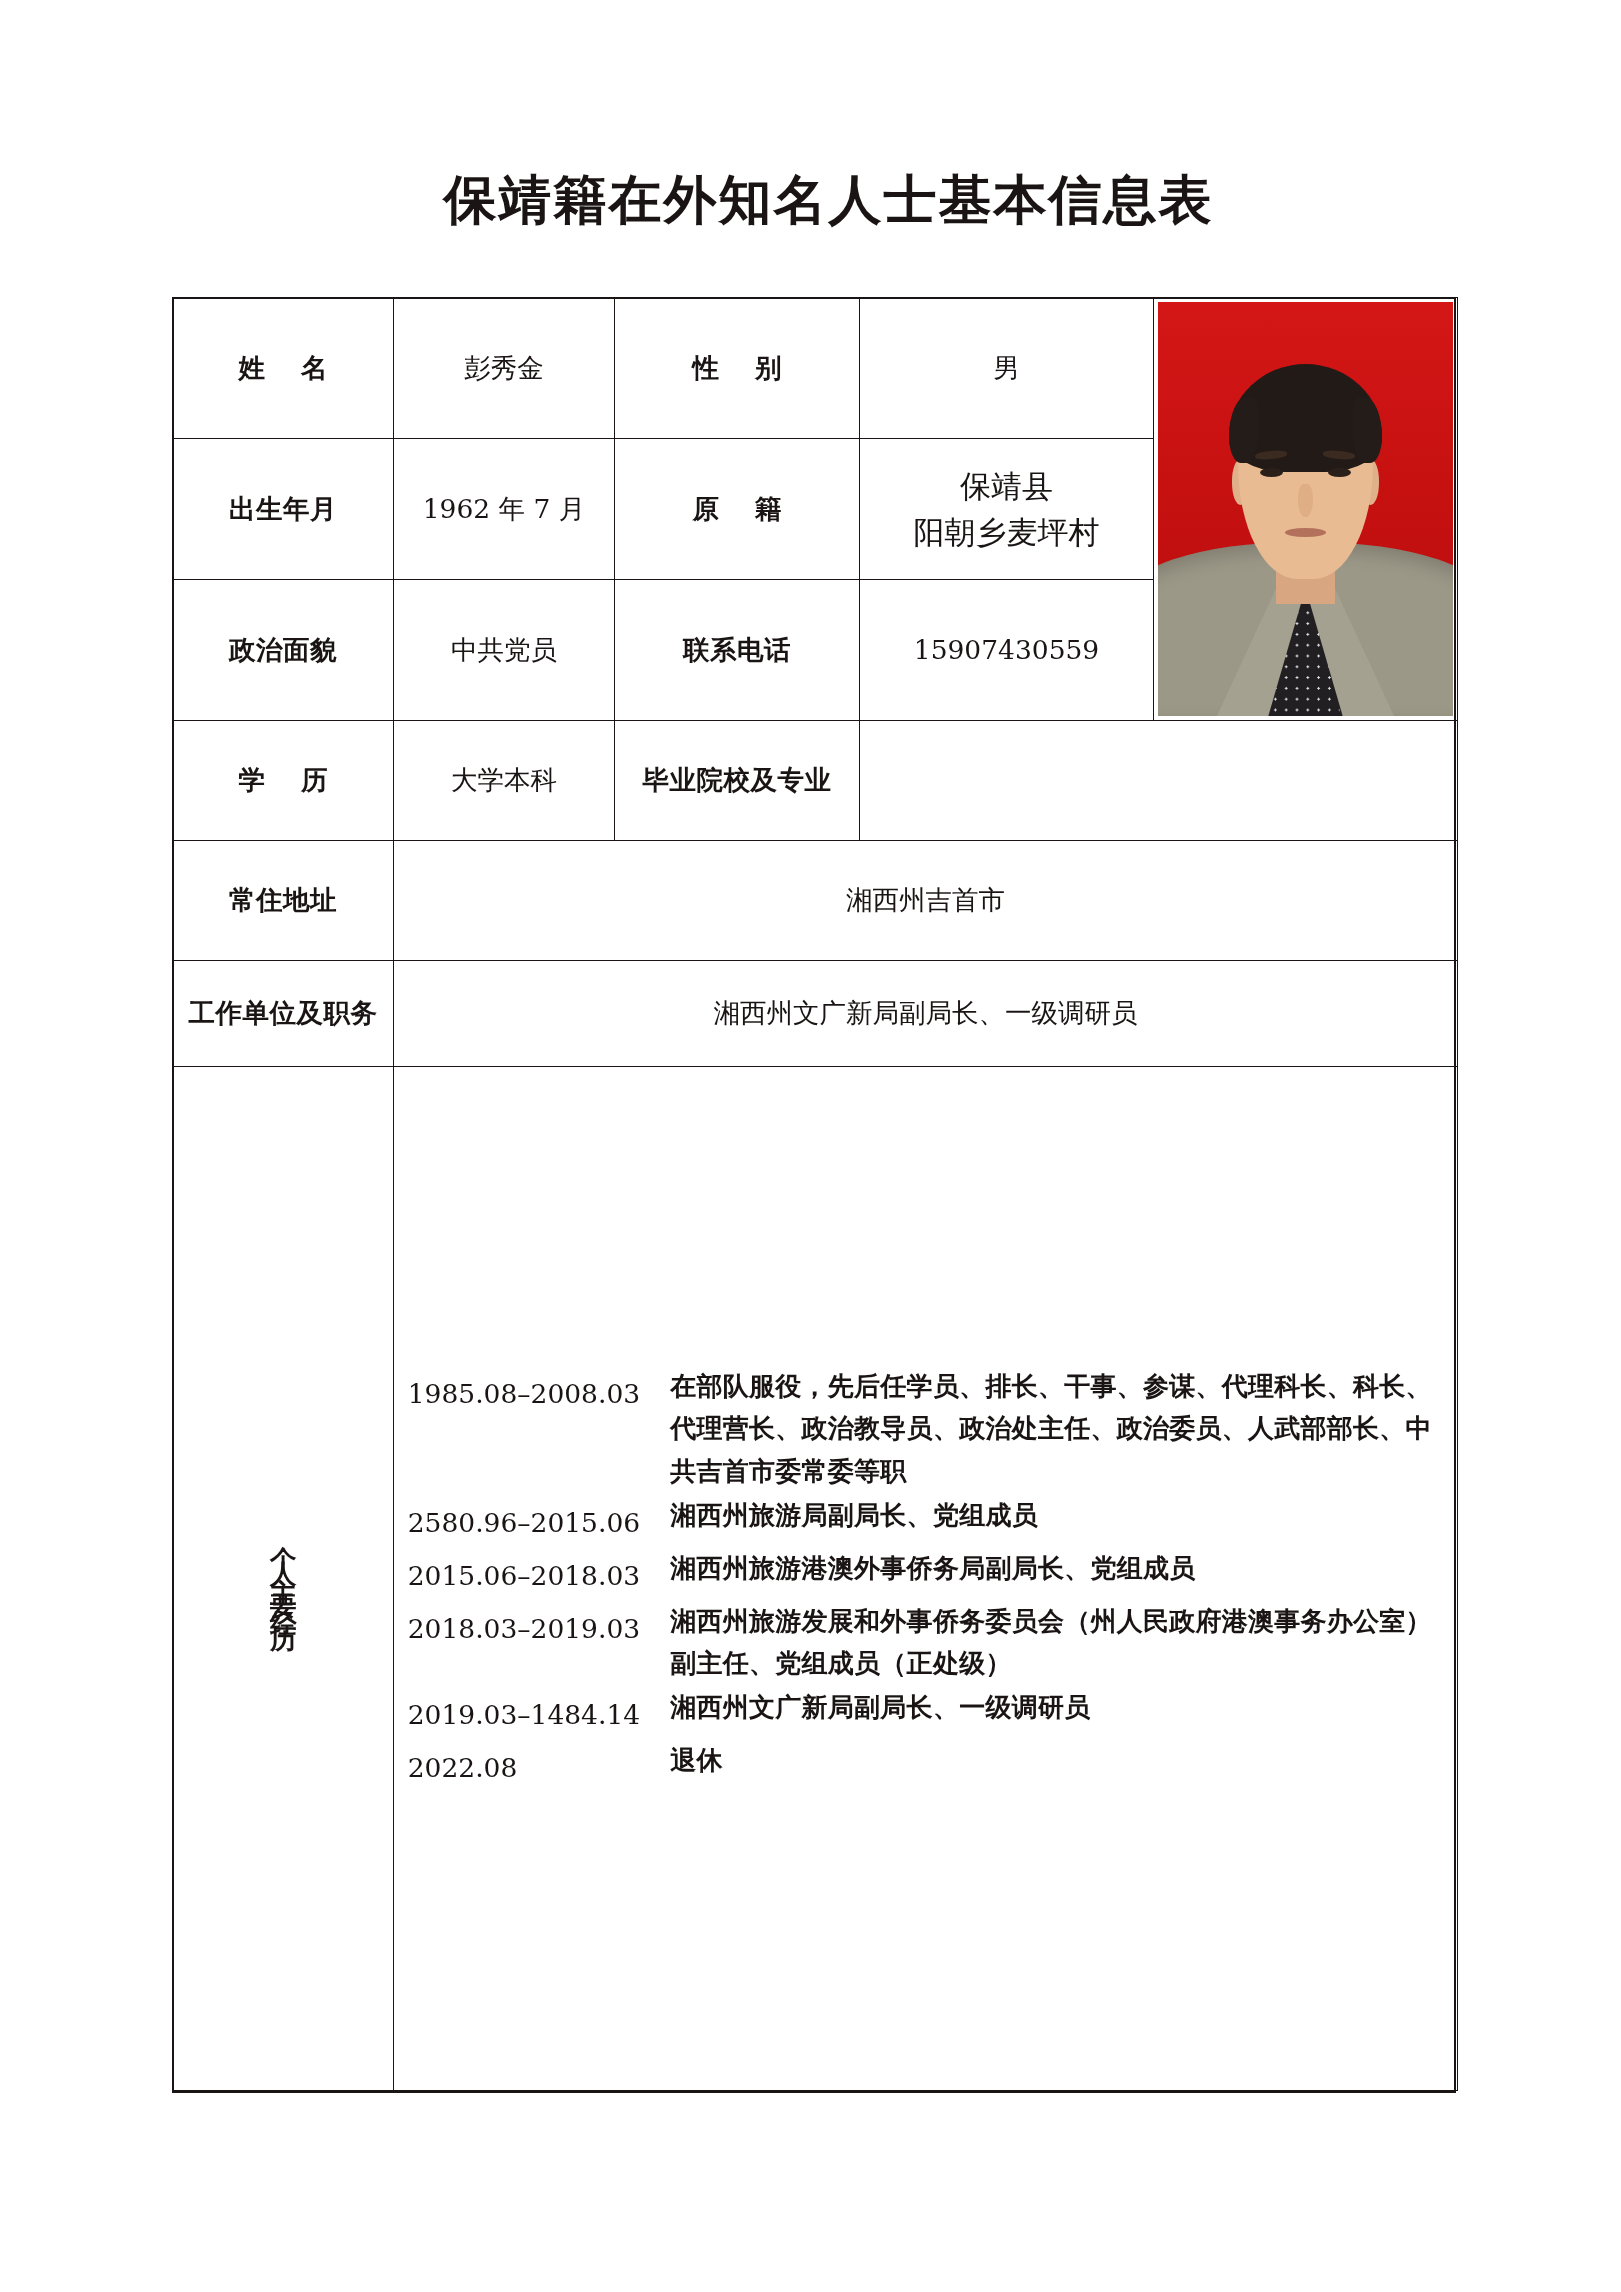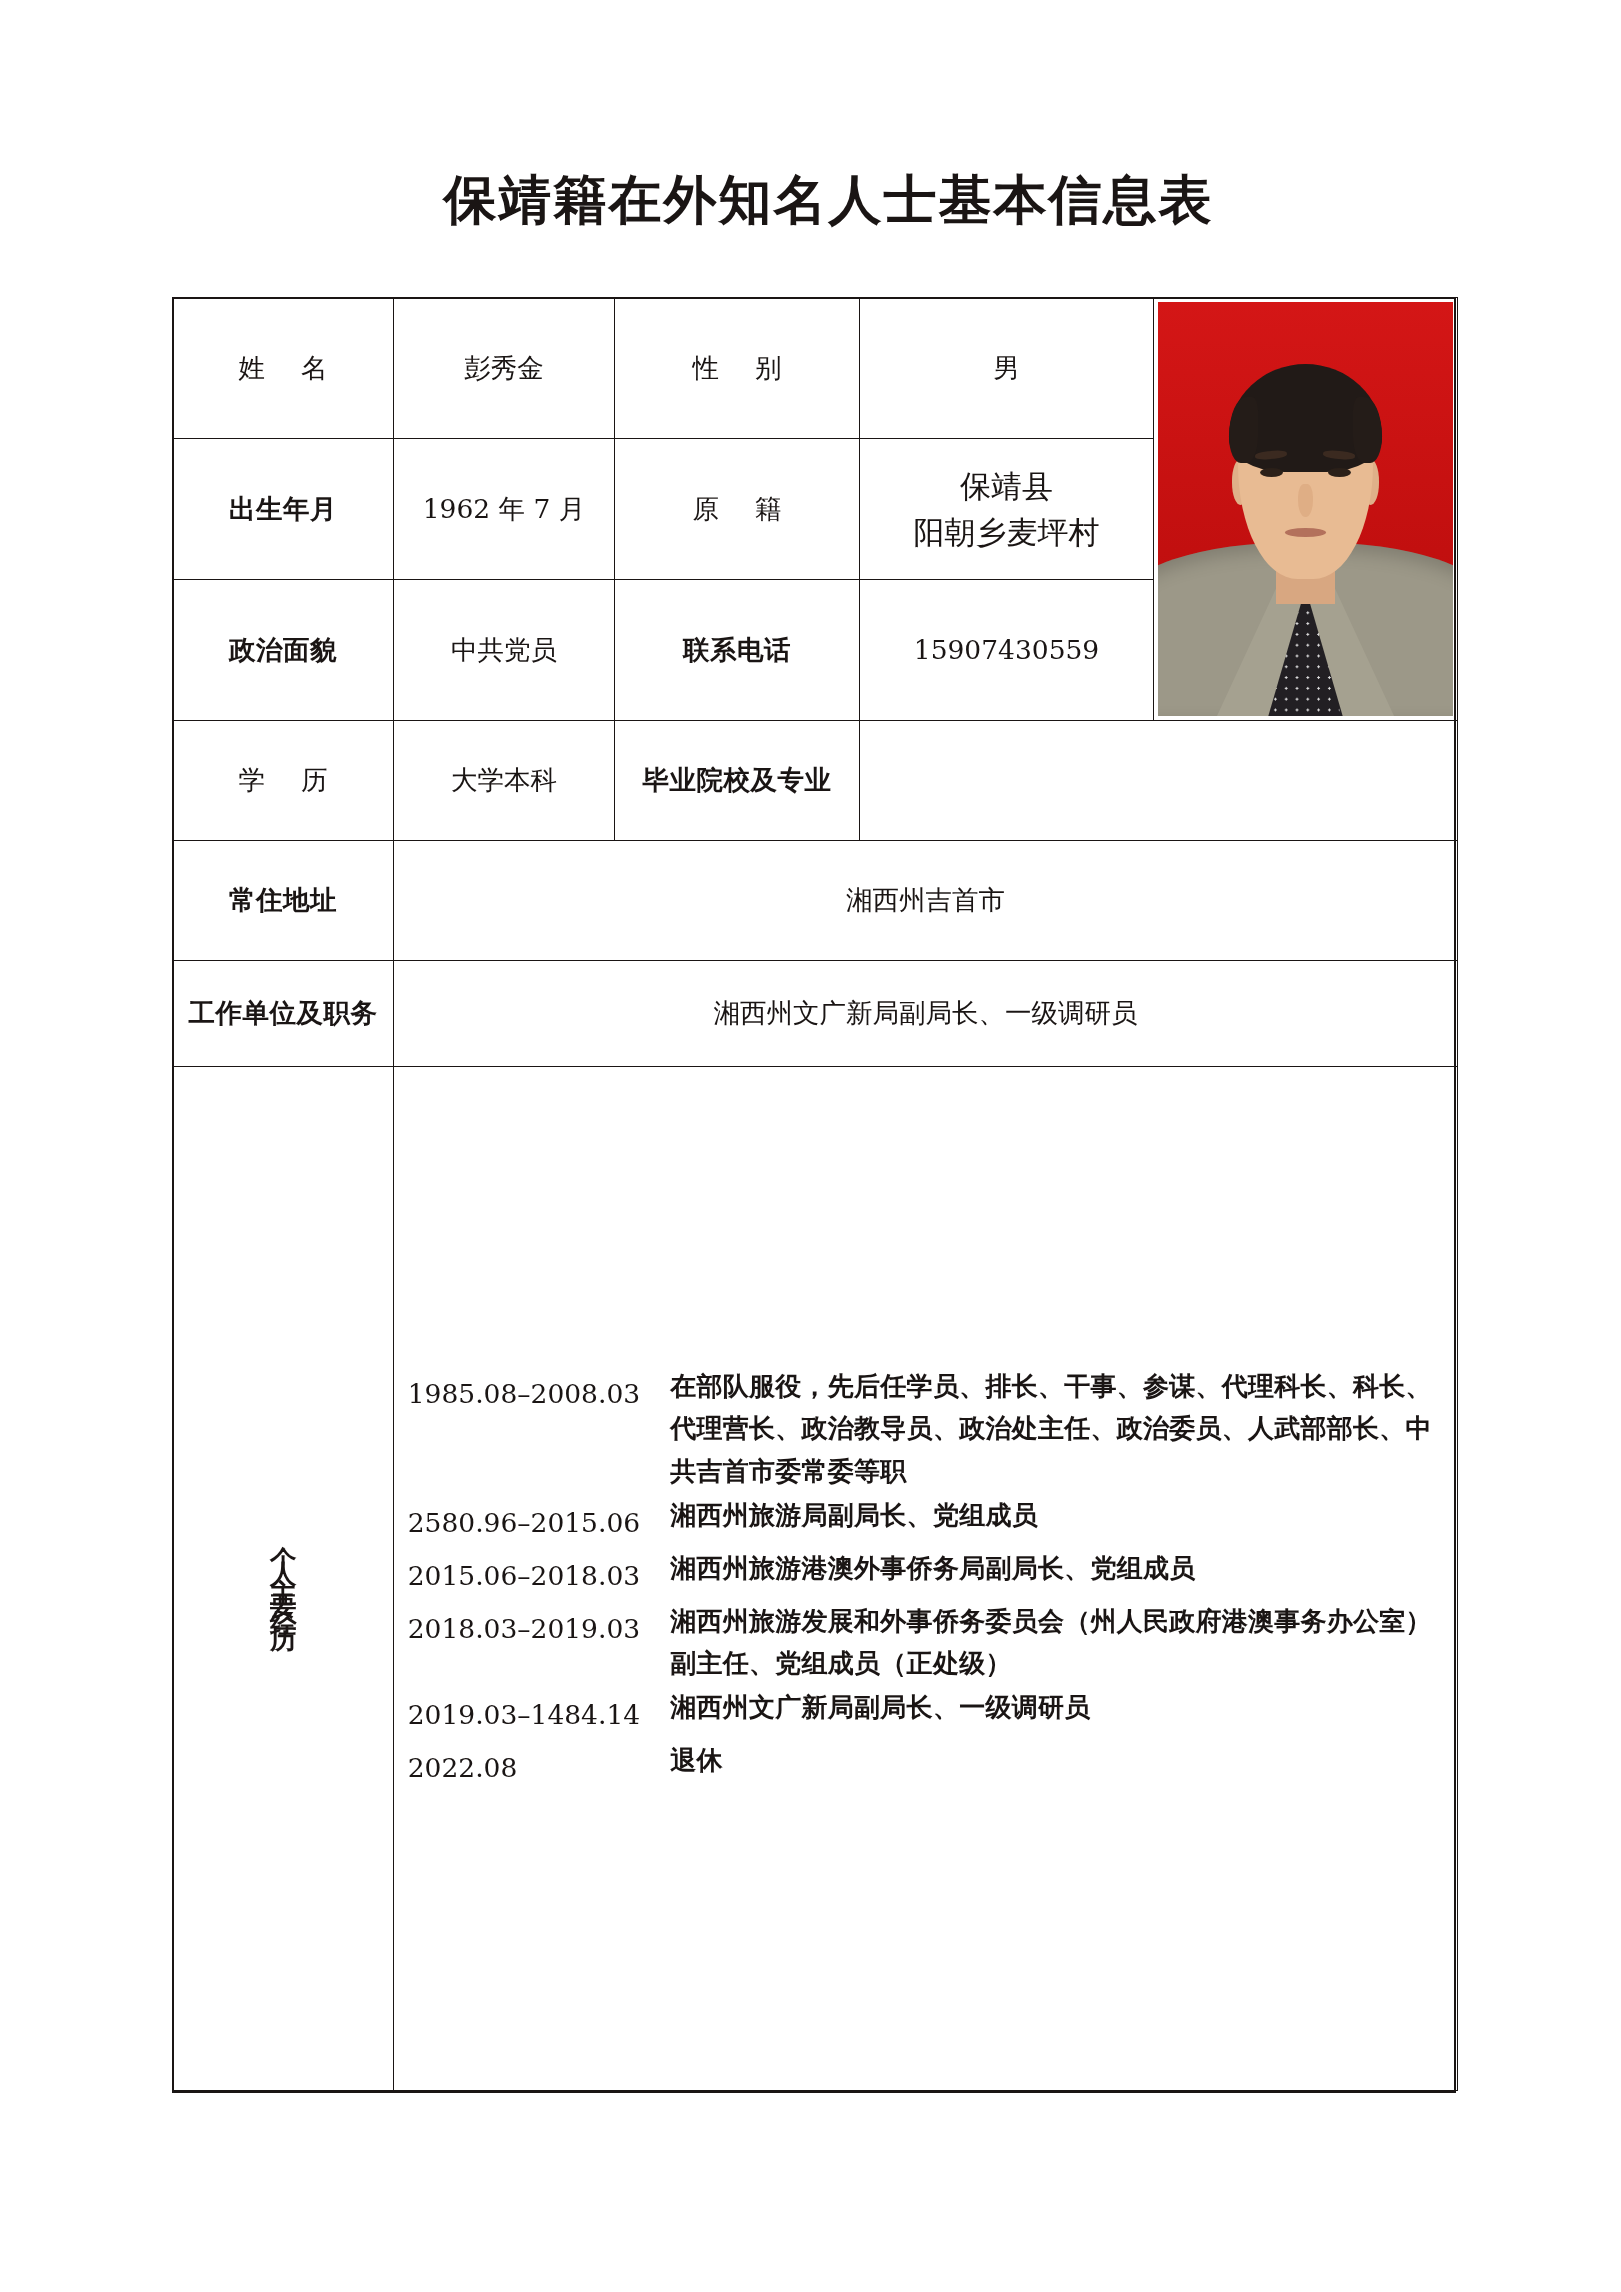--- a/index.html
+++ b/index.html
@@ -48,21 +48,21 @@
     vertical-align: middle;
     text-align: center;
     font-size: 26.5px;
     line-height: 1.45;
   }
   
   table.info {
     outline: none;
   }
   .lbl {
-    font-weight: normal;
+    font-weight: bold;
     letter-spacing: 0.18em;
     text-indent: 0.18em;
   }
   .lbl-tight {
     font-weight: bold;
     letter-spacing: 0.02em;
   }
   .val {
     font-weight: normal;
   }

